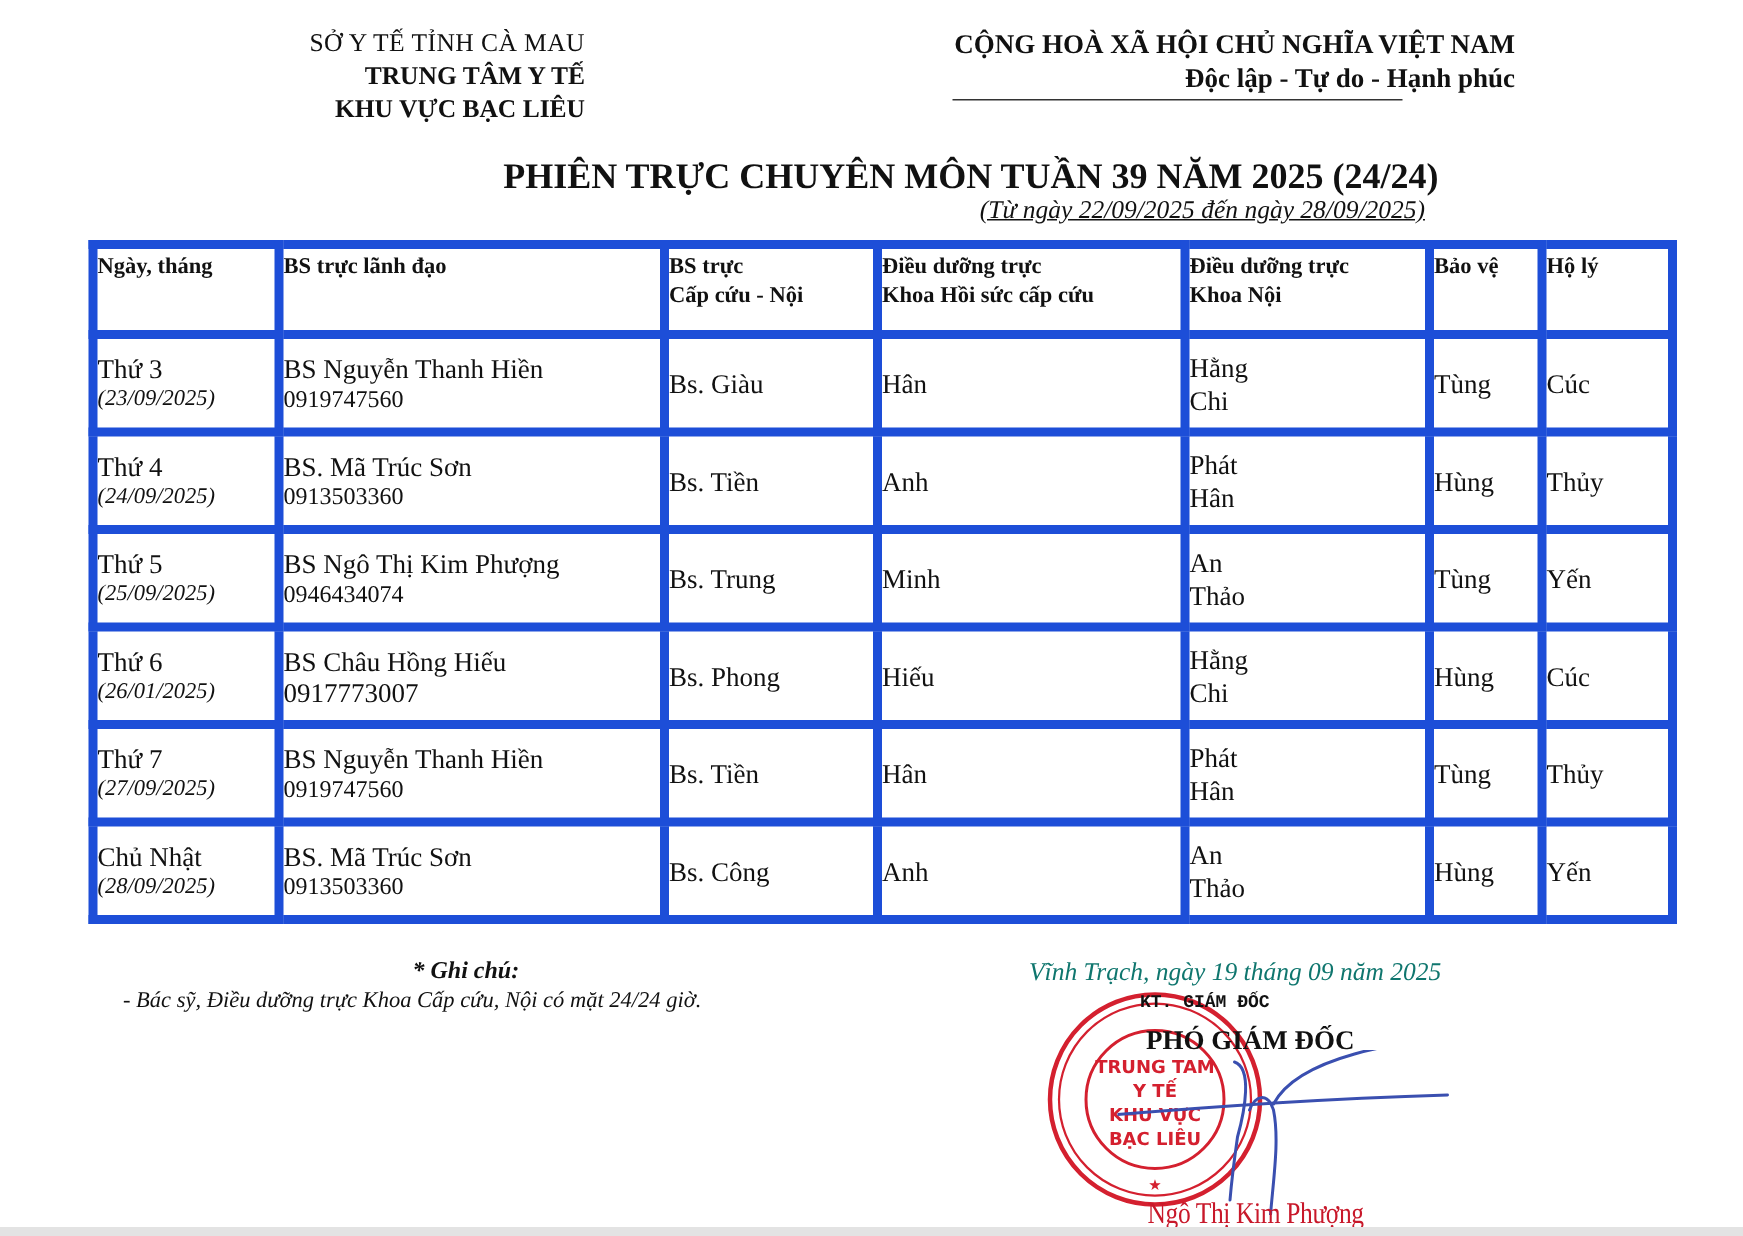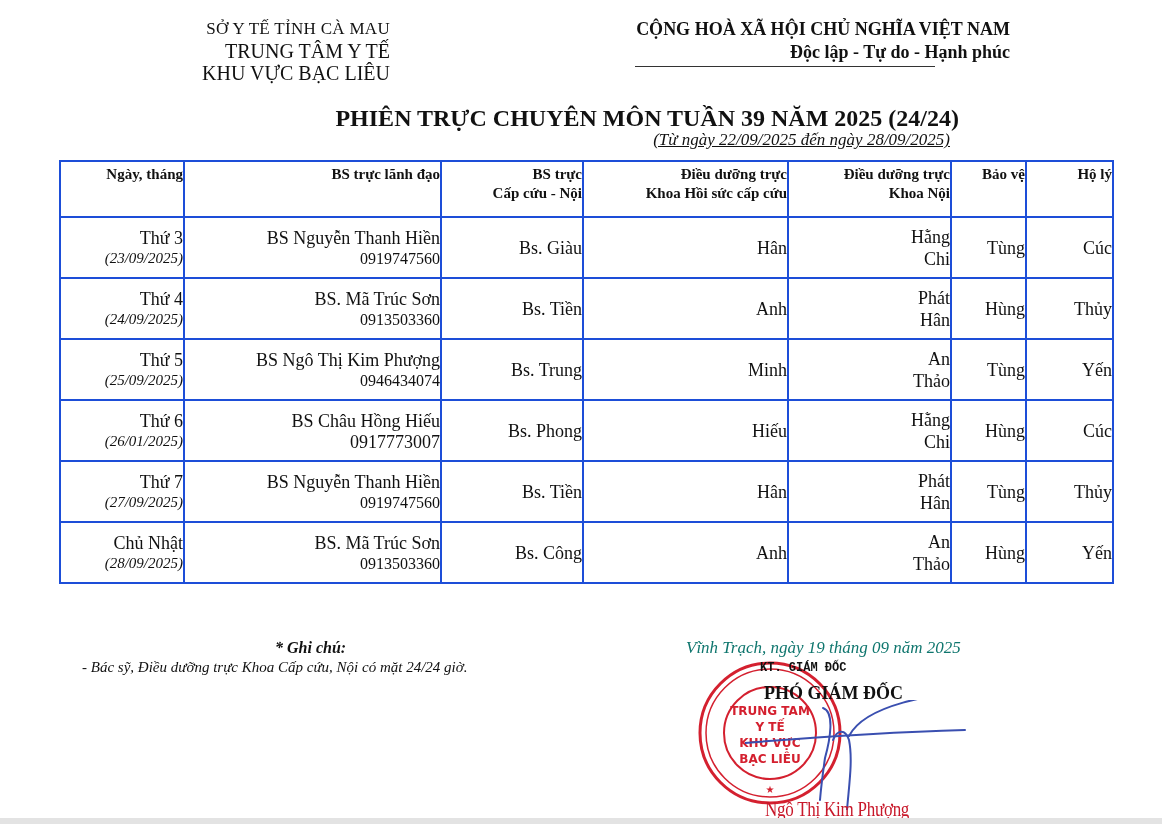--- a/index.html
+++ b/index.html
@@ -6,35 +6,35 @@
   body {
     width: 1162px; height: 824px; position: relative; overflow: hidden;
     background: #ffffff; color: #111;
     font-family: "Liberation Serif", "DejaVu Serif", serif;
   }
   .abs { position: absolute; }
   .center { text-align: right; }
   .left-head { left: 140px; top: 18px; width: 250px; }
   .left-head div { line-height: 22px; }
   .org-top { font-size: 17px; letter-spacing: 0.3px; }
-  .org-bold { font-size: 20px; font-weight: normal; }
+  .org-bold { font-size: 17px; font-weight: bold; }
   .right-head { left: 560px; top: 18px; width: 450px; }
   .right-head div { line-height: 23px; }
   .nation { font-size: 18px; font-weight: bold; }
   .motto { font-size: 18px; font-weight: bold; }
   .motto-line { width: 300px; height: 1px; background: #333; margin: 2px auto 0; }
   .title { left: 239px; top: 105px; width: 720px; font-size: 24px; font-weight: bold; }
   .subtitle { left: 230px; top: 130px; width: 720px; font-size: 17px; font-style: italic; text-decoration: underline; }
 
   table.duty {
     position: absolute; left: 59px; top: 160px; width: 1053px;
     border-collapse: collapse; table-layout: fixed;
   }
   table.duty th, table.duty td {
-    border: 2px solid #1d4ed8; text-align: right; padding: 0;
+    border: 6px solid #1d4ed8; text-align: left; padding: 0;
   }
   table.duty th {
     font-size: 15px; font-weight: bold; vertical-align: top; height: 51px;
     padding-top: 3px; line-height: 19px;
   }
   table.duty td { height: 59px; font-size: 18px; line-height: 22px; vertical-align: middle; }
   .day-main { font-size: 18px; line-height: 22px; }
   .day-date { font-size: 15px; font-style: italic; line-height: 19px; }
   .lead-name { font-size: 18px; line-height: 22px; }
   .lead-phone { font-size: 16px; line-height: 20px; }

